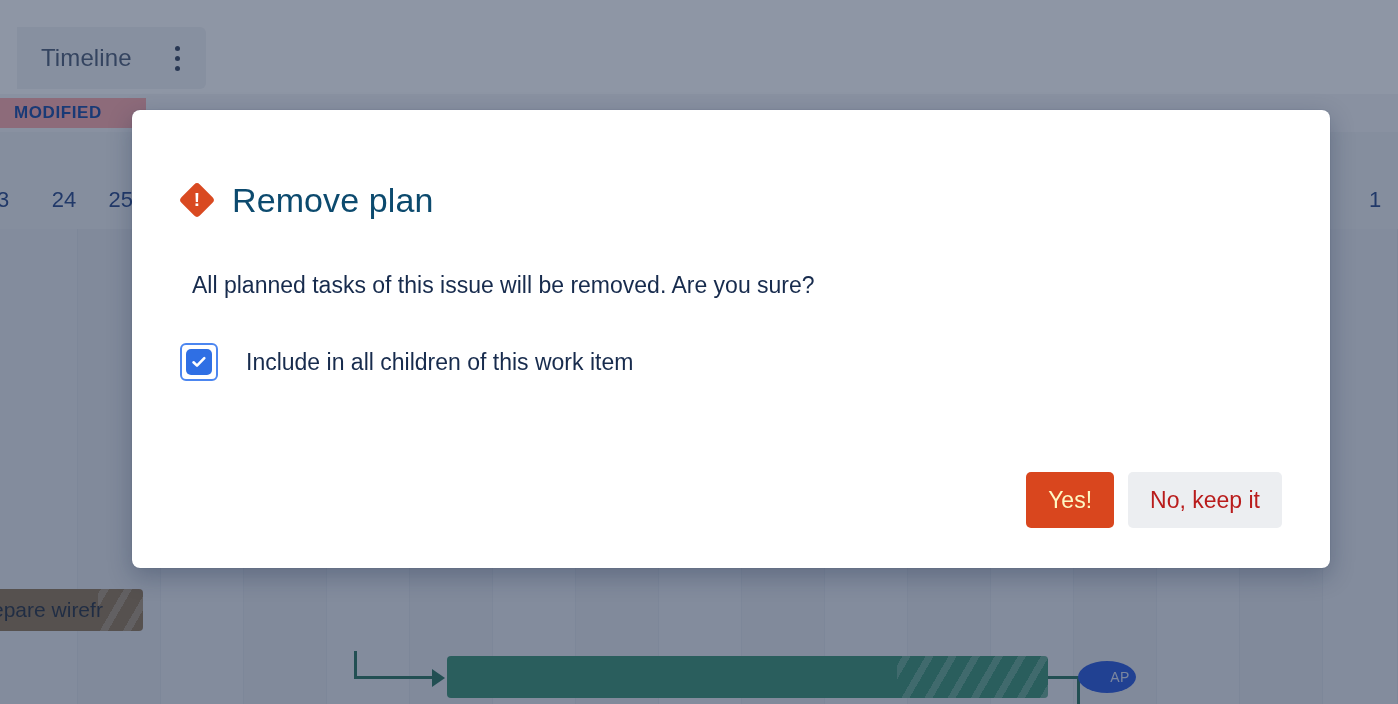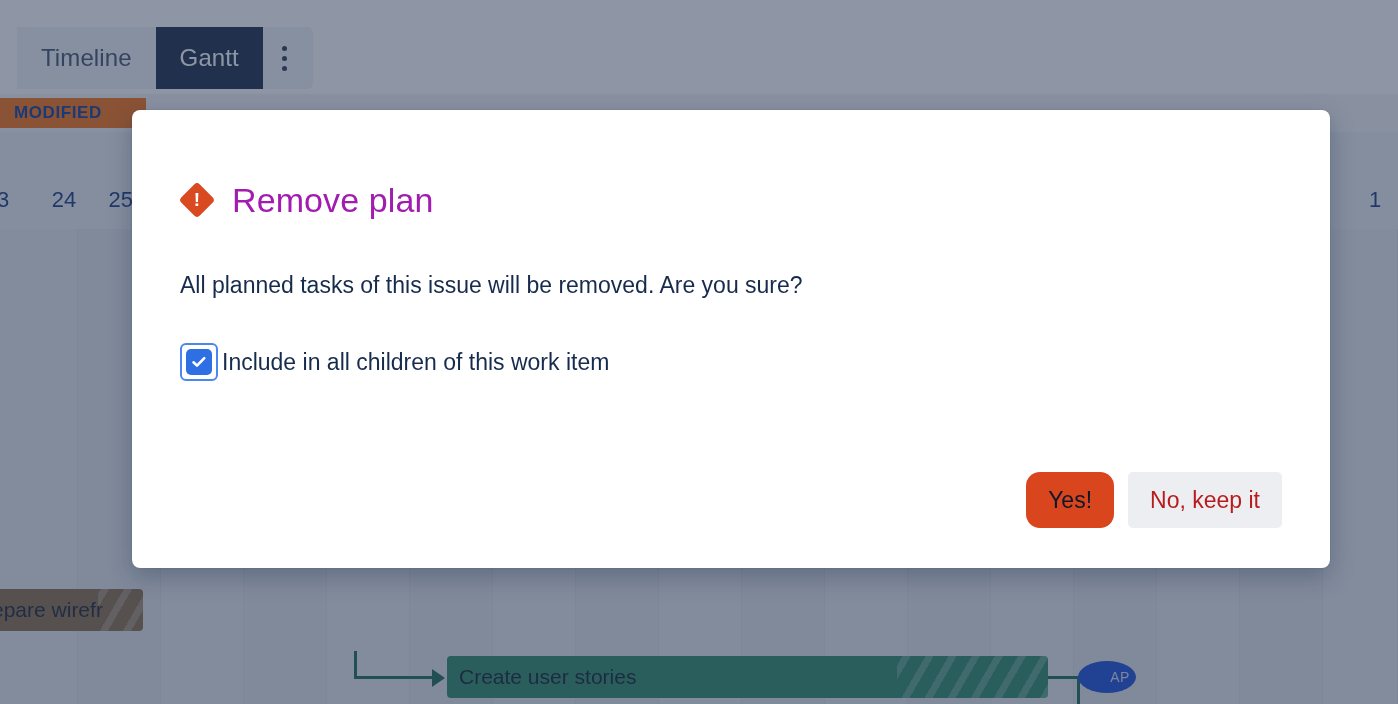--- a/index.html
+++ b/index.html
@@ -102,21 +102,21 @@
     width: 146px;
     height: 30px;
     display: flex;
     align-items: center;
     padding-left: 14px;
     box-sizing: border-box;
     font-size: 17px;
     font-weight: bold;
     letter-spacing: .6px;
     color: #0b3f9e;
-    background: #f97316;
+    background: #fca5a5;
   }
 
   .gantt-sub {
     position: absolute;
     left: 0; top: 38px;
     width: 1398px;
     height: 43px;
     background: #eceef1;
     border-bottom: 1px solid #d6dae1;
   }
@@ -268,35 +268,36 @@
     justify-content: center;
     color: #ffffff;
     font-size: 19px;
     font-weight: bold;
     line-height: 1;
     padding-bottom: 1px;
   }
 
   .modal-title {
     font-size: 34px;
-    color: #a21caf;
+    color: #0c4a6e;
     letter-spacing: .1px;
   }
 
   .modal-body {
     margin-top: 46px;
     font-size: 23px;
     color: #172b4d;
+    margin-left: 12px;
   }
 
   .checkbox-row {
     margin-top: 44px;
     display: flex;
     align-items: center;
-    gap: 4px;
+    gap: 28px;
   }
 
   .checkbox {
     width: 38px; height: 38px;
     flex: 0 0 auto;
     border-radius: 6px;
     border: 2px solid #4c86f0;
     background: #ffffff;
     box-sizing: border-box;
     display: flex;
@@ -334,42 +335,38 @@
     border-radius: 5px;
     font-size: 23px;
     font-family: "Liberation Sans", sans-serif;
     padding: 0 22px;
     height: 56px;
     cursor: pointer;
     white-space: nowrap;
   }
   .btn-danger {
     background: #d9461e;
-    color: #0f172a;
-    border-radius: 14px;
+    color: #fef9c3;
   }
   .btn-subtle {
     background: #eceef1;
     color: #b91c1c;
   }
 </style>
 </head>
 <body>
 
 <div id="app">
 
   <div class="bg-layer">
 
     <div class="top-chrome">
       <div class="tabbar">
         <div class="tab">
           <span>Timeline</span>
-        </div>
-        <div class="tab active">
-          <span>Gantt</span>
         </div>
         <div class="kebab">
           <i></i>
           <i></i>
           <i></i>
         </div>
       </div>
     </div>
 
     <div class="gantt">
@@ -412,21 +409,20 @@
           <div class="hatch" style="left:118px;width:56px;"></div>
           <span class="bar-label">epare wirefr</span>
         </div>
 
         <div class="link" style="left:354px;top:422px;width:3px;height:28px;"></div>
         <div class="link" style="left:354px;top:447px;width:78px;height:3px;"></div>
         <div class="arrow" style="left:432px;top:440px;"></div>
 
         <div class="bar bar-userstories" style="left:447px;top:427px;width:601px;">
           <div class="hatch" style="left:450px;width:151px;"></div>
-          <span class="bar-label">Create user stories</span>
         </div>
 
         <div class="avatar" style="left:1078px;top:432px;padding-left:26px;">
           <span>AP</span>
         </div>
 
         <div class="link" style="left:1048px;top:447px;width:32px;height:3px;"></div>
         <div class="link" style="left:1077px;top:447px;width:3px;height:67px;"></div>
 
       </div>

